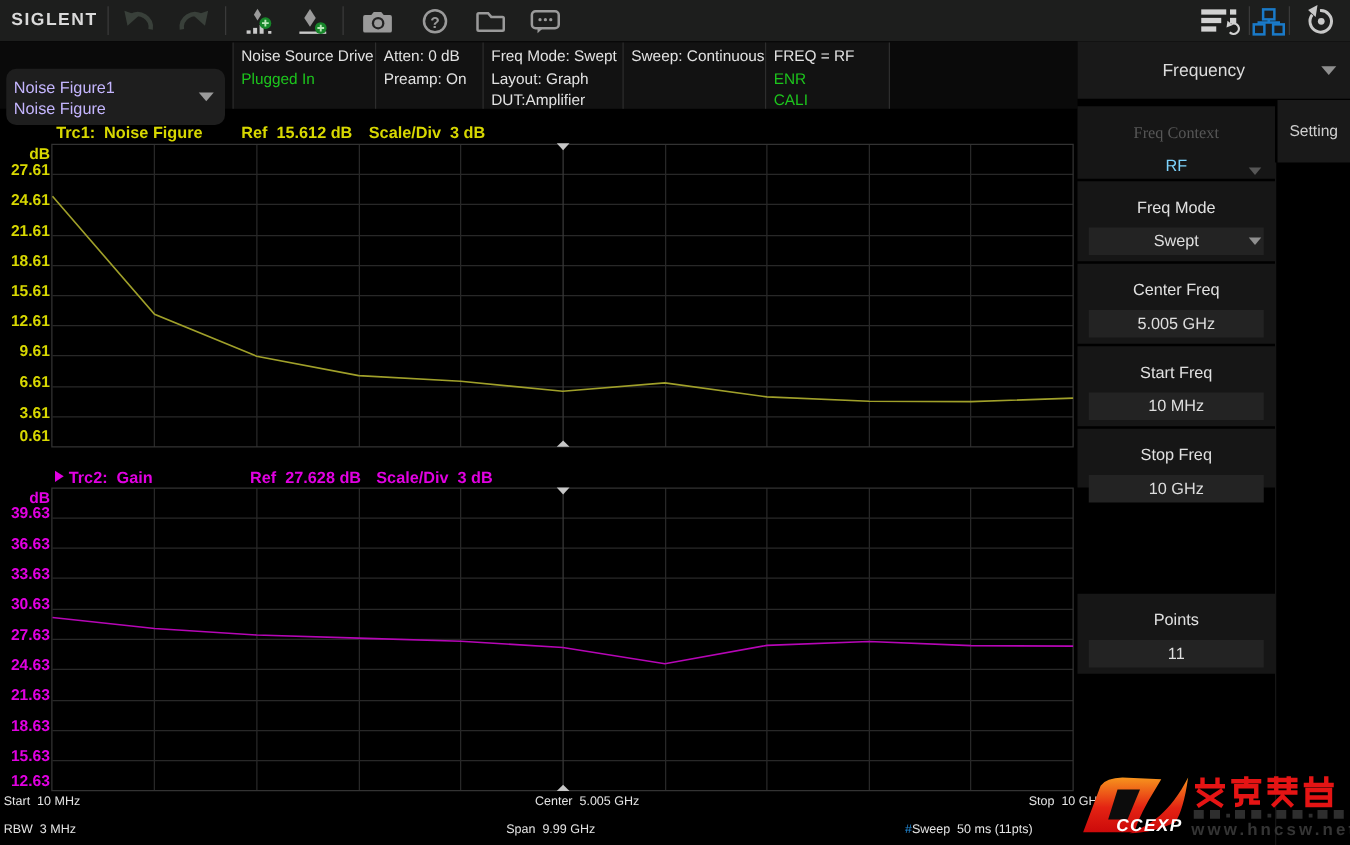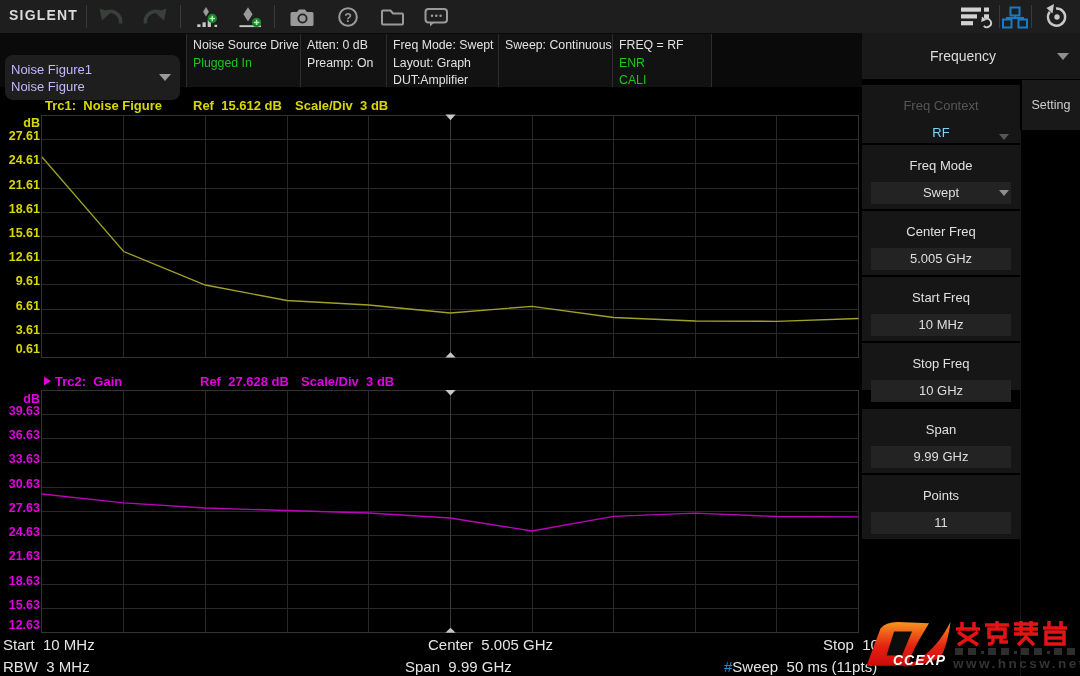--- a/index.html
+++ b/index.html
@@ -30,21 +30,21 @@
   .mitem { position:absolute; left:0; width:158px; background:#161616; }
   .mlabel { position:absolute; left:0; top:13px; width:158px; text-align:center;
     color:#e0e0e0; font-size:13px; }
   .mval { position:absolute; left:9px; top:37px; width:140px; height:22px; background:#232323;
     color:#dedede; font-size:13px; text-align:center; line-height:22px; }
   .mcar { position:absolute; right:11px; top:45px; width:0; height:0;
     border-left:5px solid transparent; border-right:5px solid transparent; border-top:6px solid #8f8f8f; }
   #settab { position:absolute; left:160px; top:47px; width:58px; height:50px; background:#191919;
     color:#cfcfcf; font-size:12.5px; text-align:center; line-height:50px; }
   
-  .binfo { position:absolute; color:#e4e4e4; font-size:15px; white-space:nowrap; }
+  .binfo { position:absolute; color:#e4e4e4; font-size:10px; white-space:nowrap; }
   .blue { color:#2389d6; }
 </style>
 </head>
 <body>
 
 <div id="topbar">
   <div id="logo">SIGLENT</div>
   <div class="tsep" style="left:86px"></div>
   <div class="tsep" style="left:180px"></div>
   <div class="tsep" style="left:274px"></div>
@@ -65,44 +65,40 @@
   <div class="ssep" style="left:498px"></div>
   <div class="ssep" style="left:612px"></div>
   <div class="ssep" style="left:711px"></div>
   <div id="nfpanel">Noise Figure1<br>Noise Figure<div class="tri"></div></div>
 </div>
 
 <div id="rmenu">
   <div id="rhead"><span style="position:relative;left:-8px">Frequency</span><div class="car"></div></div>
   <div id="settab">Setting</div>
   <div class="mitem" style="top:52px; height:58px;">
-    <div class="mlabel" style="color:#565656;">Freq Context</div>
+    <div class="mlabel" style="color:#565656;font-family:Liberation Serif, serif;">Freq Context</div>
     <div class="abs" style="left:0;top:40px;width:158px;text-align:center;color:#7dd3fc;font-size:13px;">RF</div>
     <div class="mcar" style="border-top-color:#565656; top:49px;"></div>
   </div>
   <div class="mitem" style="top:112px; height:64px;">
     <div class="mlabel">Freq Mode</div>
     <div class="mval">Swept</div>
     <div class="mcar"></div>
   </div>
   <div class="mitem" style="top:178px; height:64px;">
     <div class="mlabel">Center Freq</div>
     <div class="mval">5.005 GHz</div>
   </div>
   <div class="mitem" style="top:244px; height:64px;">
     <div class="mlabel">Start Freq</div>
     <div class="mval">10 MHz</div>
   </div>
   <div class="mitem" style="top:310px; height:47px;">
     <div class="mlabel">Stop Freq</div>
     <div class="mval">10 GHz</div>
-  </div>
-  <div class="mitem" style="top:376px; height:64px;">
-    <div class="mlabel">Span</div>
-    <div class="mval">9.99 GHz</div>
   </div>
   <div class="mitem" style="top:442px; height:64px;">
     <div class="mlabel">Points</div>
     <div class="mval">11</div>
   </div>
 </div>
 
 <div class="binfo" style="left:3px; top:636px;">Start&nbsp; 10 MHz</div>
 <div class="binfo" style="left:428px; top:636px;">Center&nbsp; 5.005 GHz</div>
 <div class="binfo" style="left:779px; top:636px;margin-left:44px;">Stop&nbsp; 10 GHz</div>

